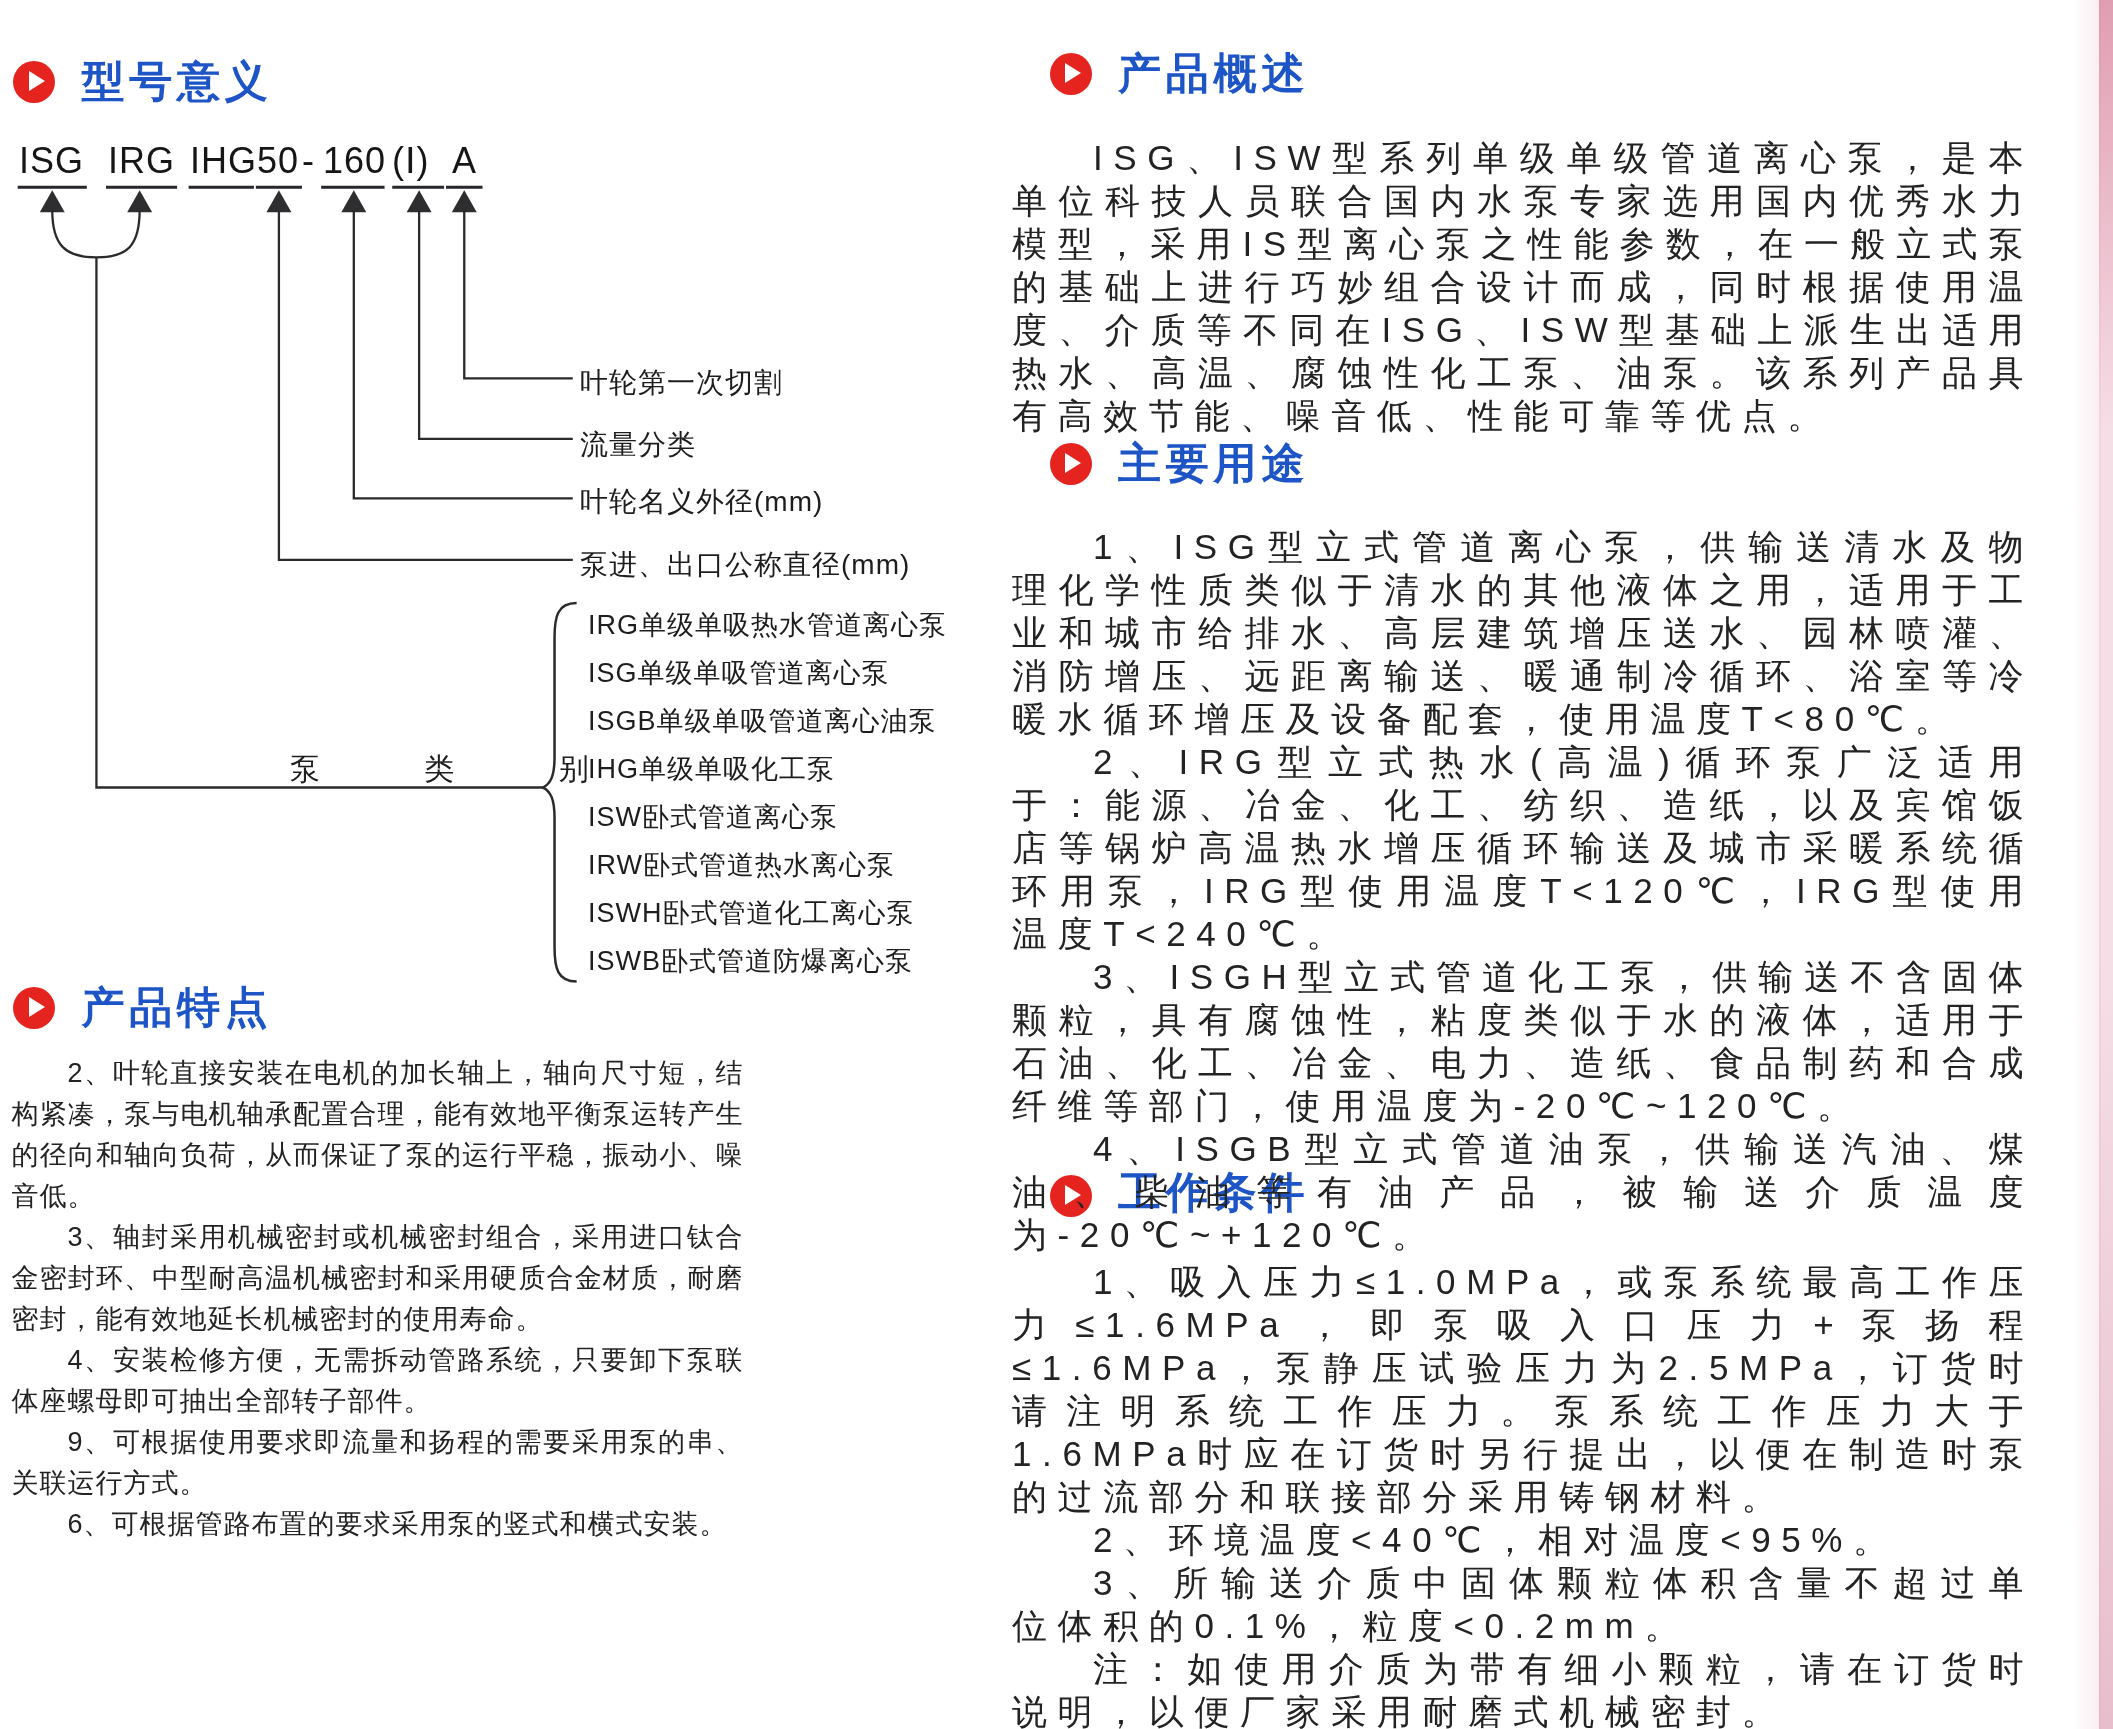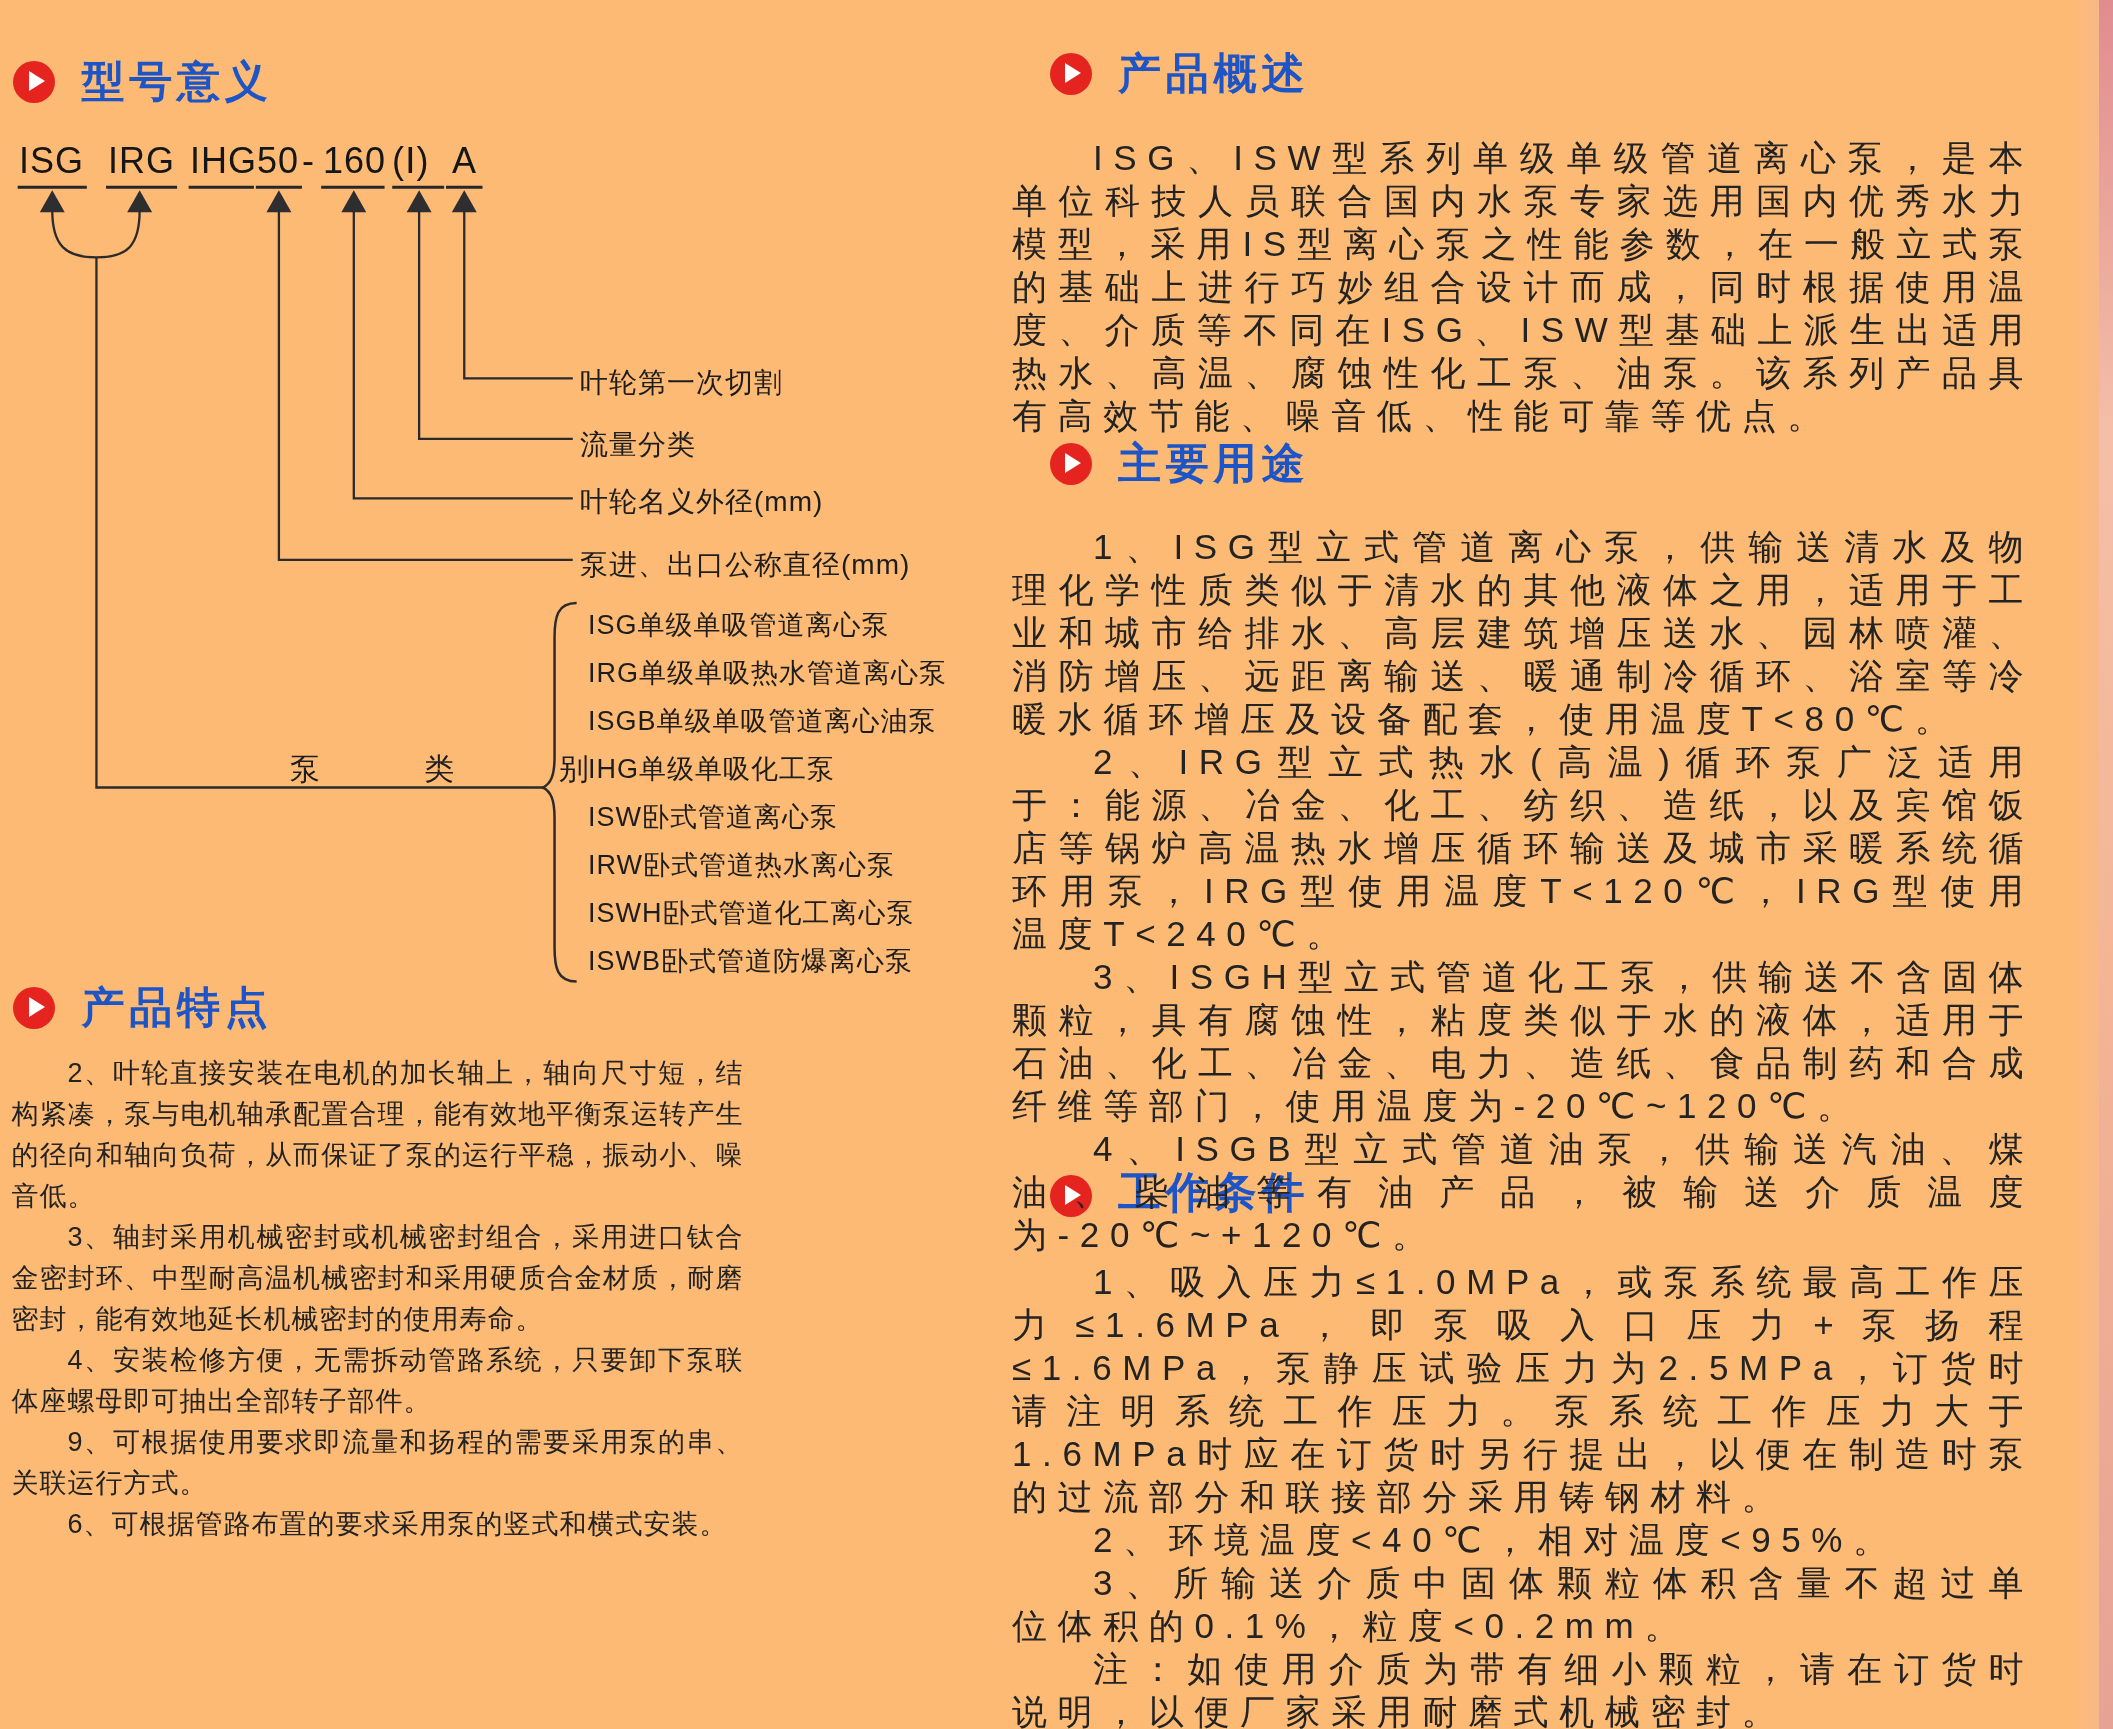--- a/index.html
+++ b/index.html
@@ -1,18 +1,18 @@
 <!DOCTYPE html>
 <html><head>
 <meta charset="utf-8">
 <style>
   html,body{margin:0;padding:0;background:#e8e8e8;}
   .page{
     position:relative;width:2114px;height:1729px;overflow:hidden;
-    background:#fdba74;
+    background:#ffffff;
     font-family:"Liberation Sans","DejaVu Sans",sans-serif;
     color:#222;
   }
   
   .scan-edge{
     position:absolute;right:0;top:0;bottom:0;width:15.4px;
     background:linear-gradient(to bottom, rgba(214,125,152,.75), rgba(238,195,209,.55) 25%, rgba(231,175,194,.4) 55%, rgba(215,147,170,.6) 100%);
   }
   .scan-edge-soft{
     position:absolute;right:13.4px;top:0;bottom:0;width:29px;
@@ -134,22 +134,22 @@
     <span class="model-seg seg-6">(Ⅰ)</span>
     <span class="model-seg seg-7">A</span>
 
     <div class="branch-label" id="branch-0">叶轮第一次切割</div>
     <div class="branch-label" id="branch-1">流量分类</div>
     <div class="branch-label" id="branch-2">叶轮名义外径(mm)</div>
     <div class="branch-label" id="branch-3">泵进、出口公称直径(mm)</div>
 
     <div class="category-label">泵 类 别</div>
     <div class="pump-list">
+        <div class="pump-type">IRG单级单吸热水管道离心泵</div>
         <div class="pump-type">ISG单级单吸管道离心泵</div>
-        <div class="pump-type">IRG单级单吸热水管道离心泵</div>
         <div class="pump-type">ISGB单级单吸管道离心油泵</div>
         <div class="pump-type">IHG单级单吸化工泵</div>
         <div class="pump-type">ISW卧式管道离心泵</div>
         <div class="pump-type">IRW卧式管道热水离心泵</div>
         <div class="pump-type">ISWH卧式管道化工离心泵</div>
         <div class="pump-type">ISWB卧式管道防爆离心泵</div>
       </div>
   </div>
 
   <div class="body-block left-body" id="features-body">

